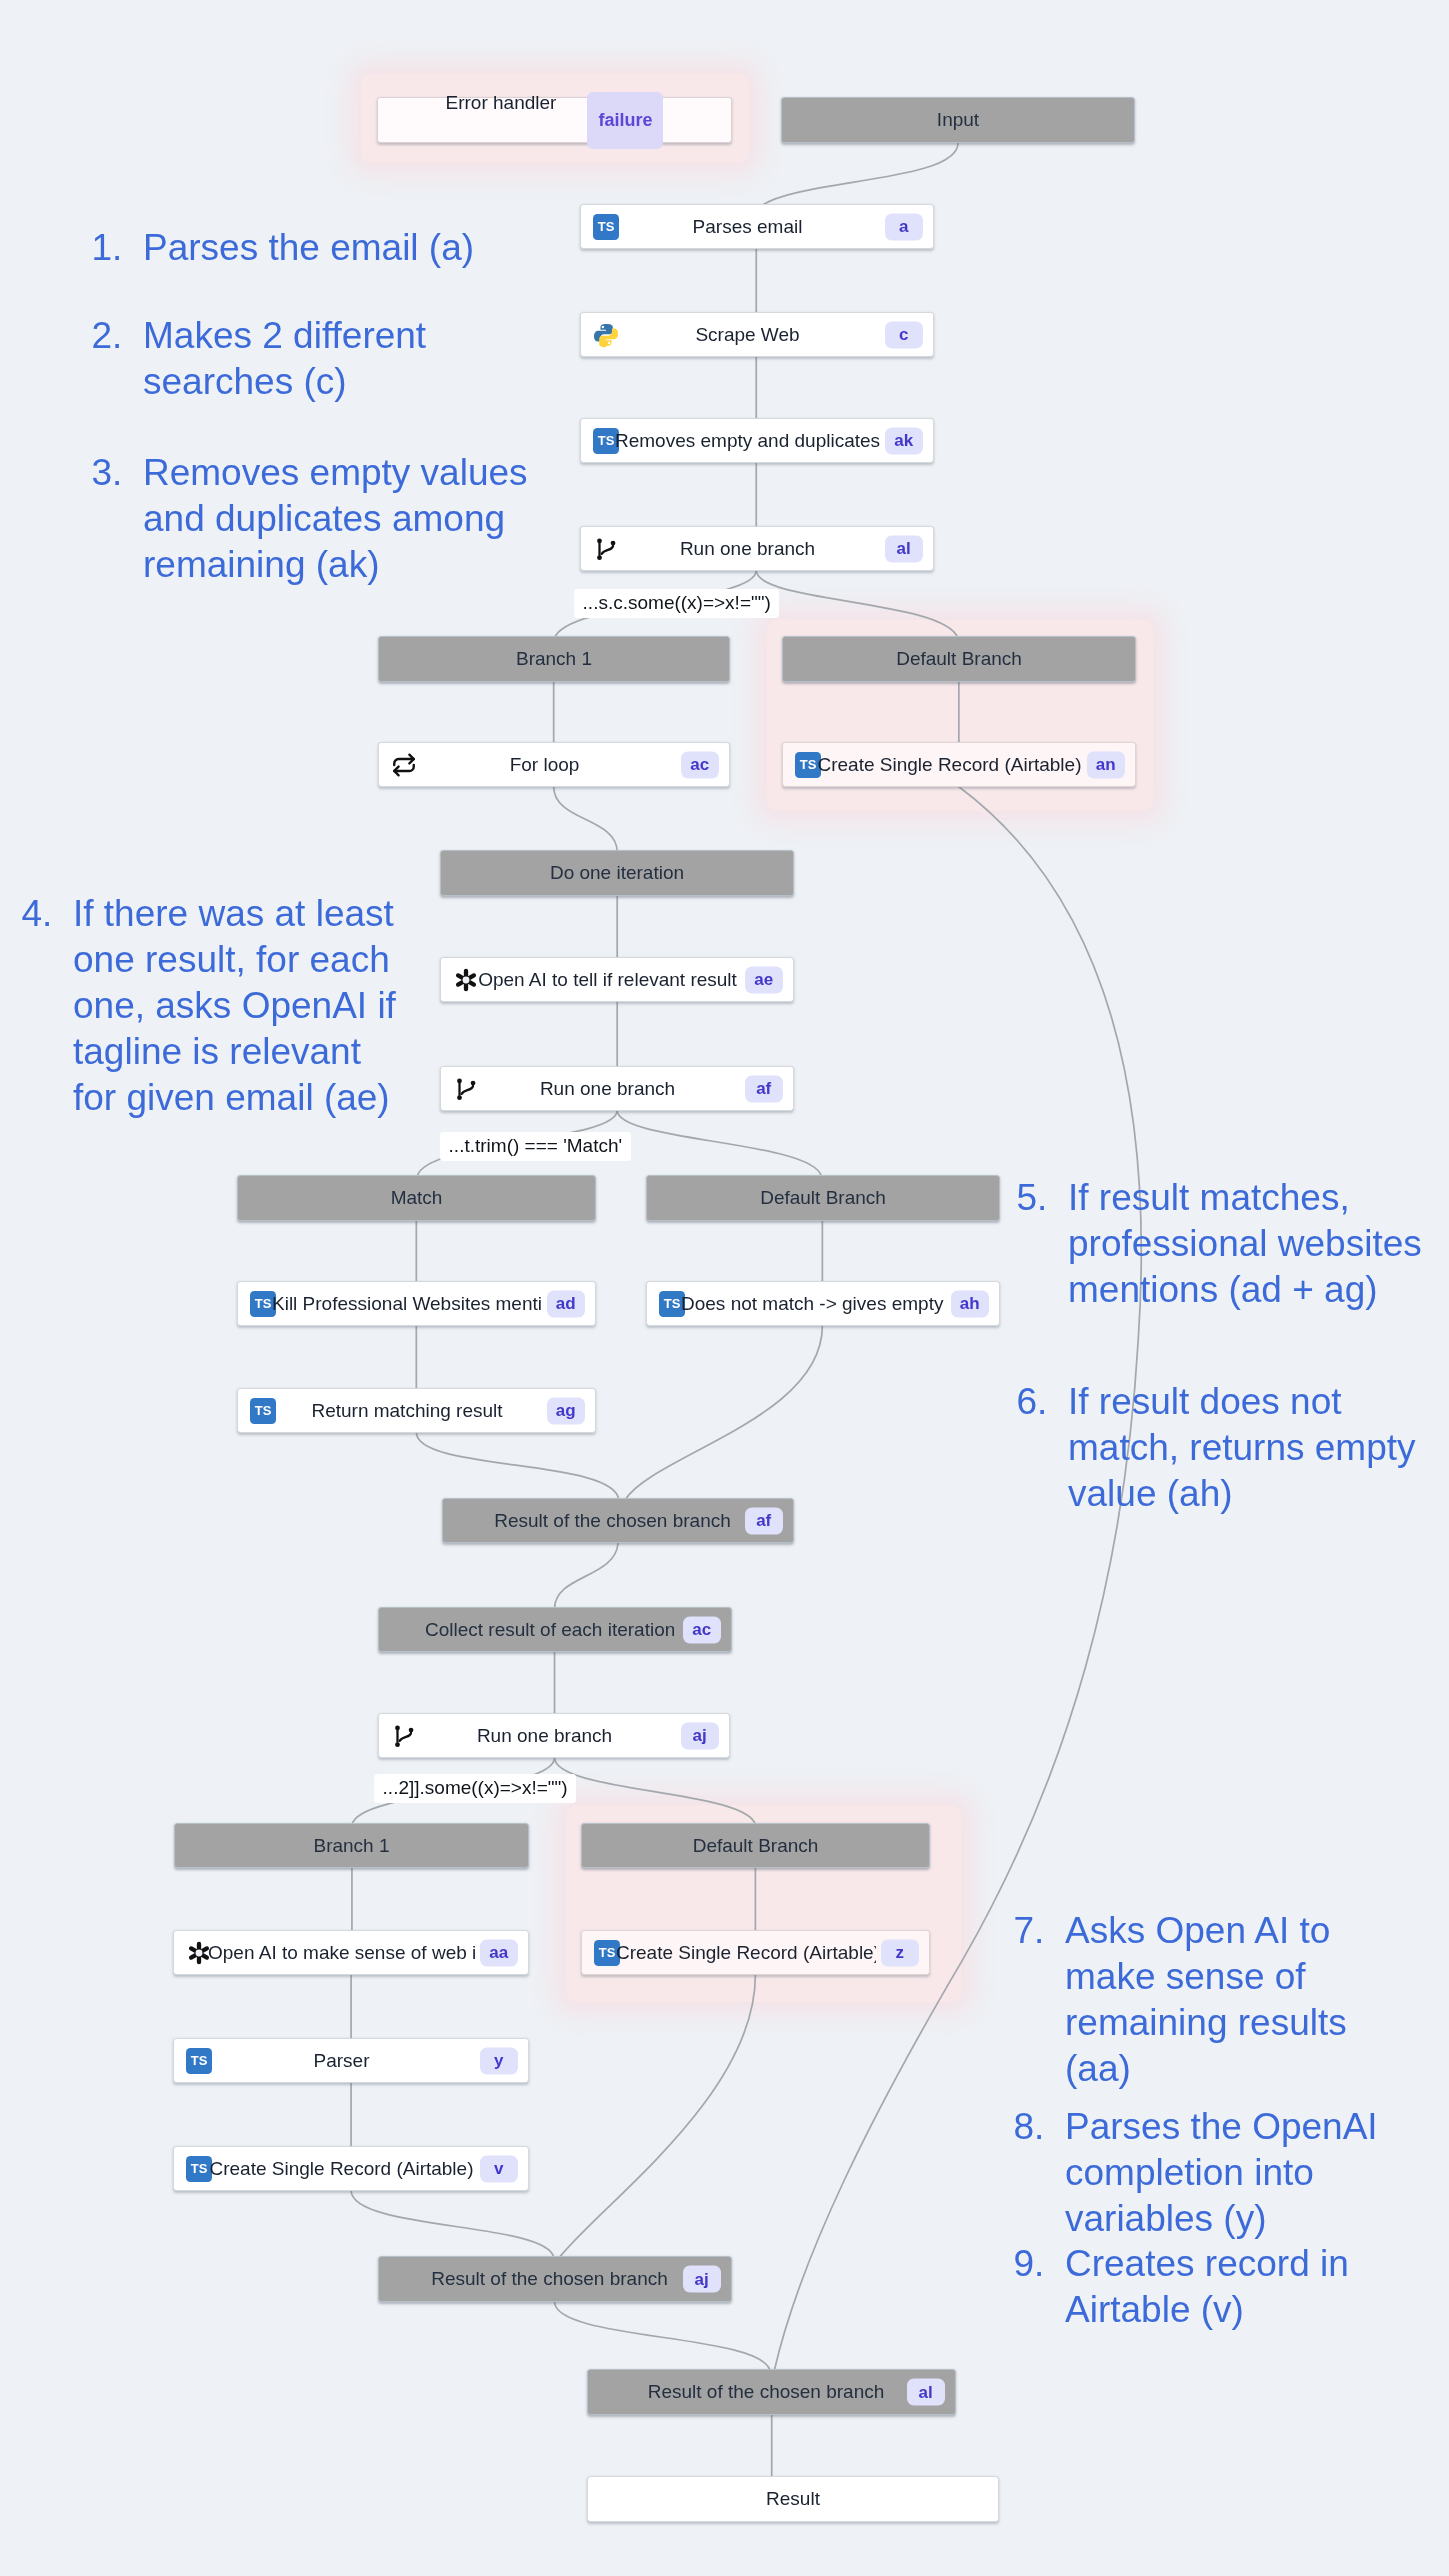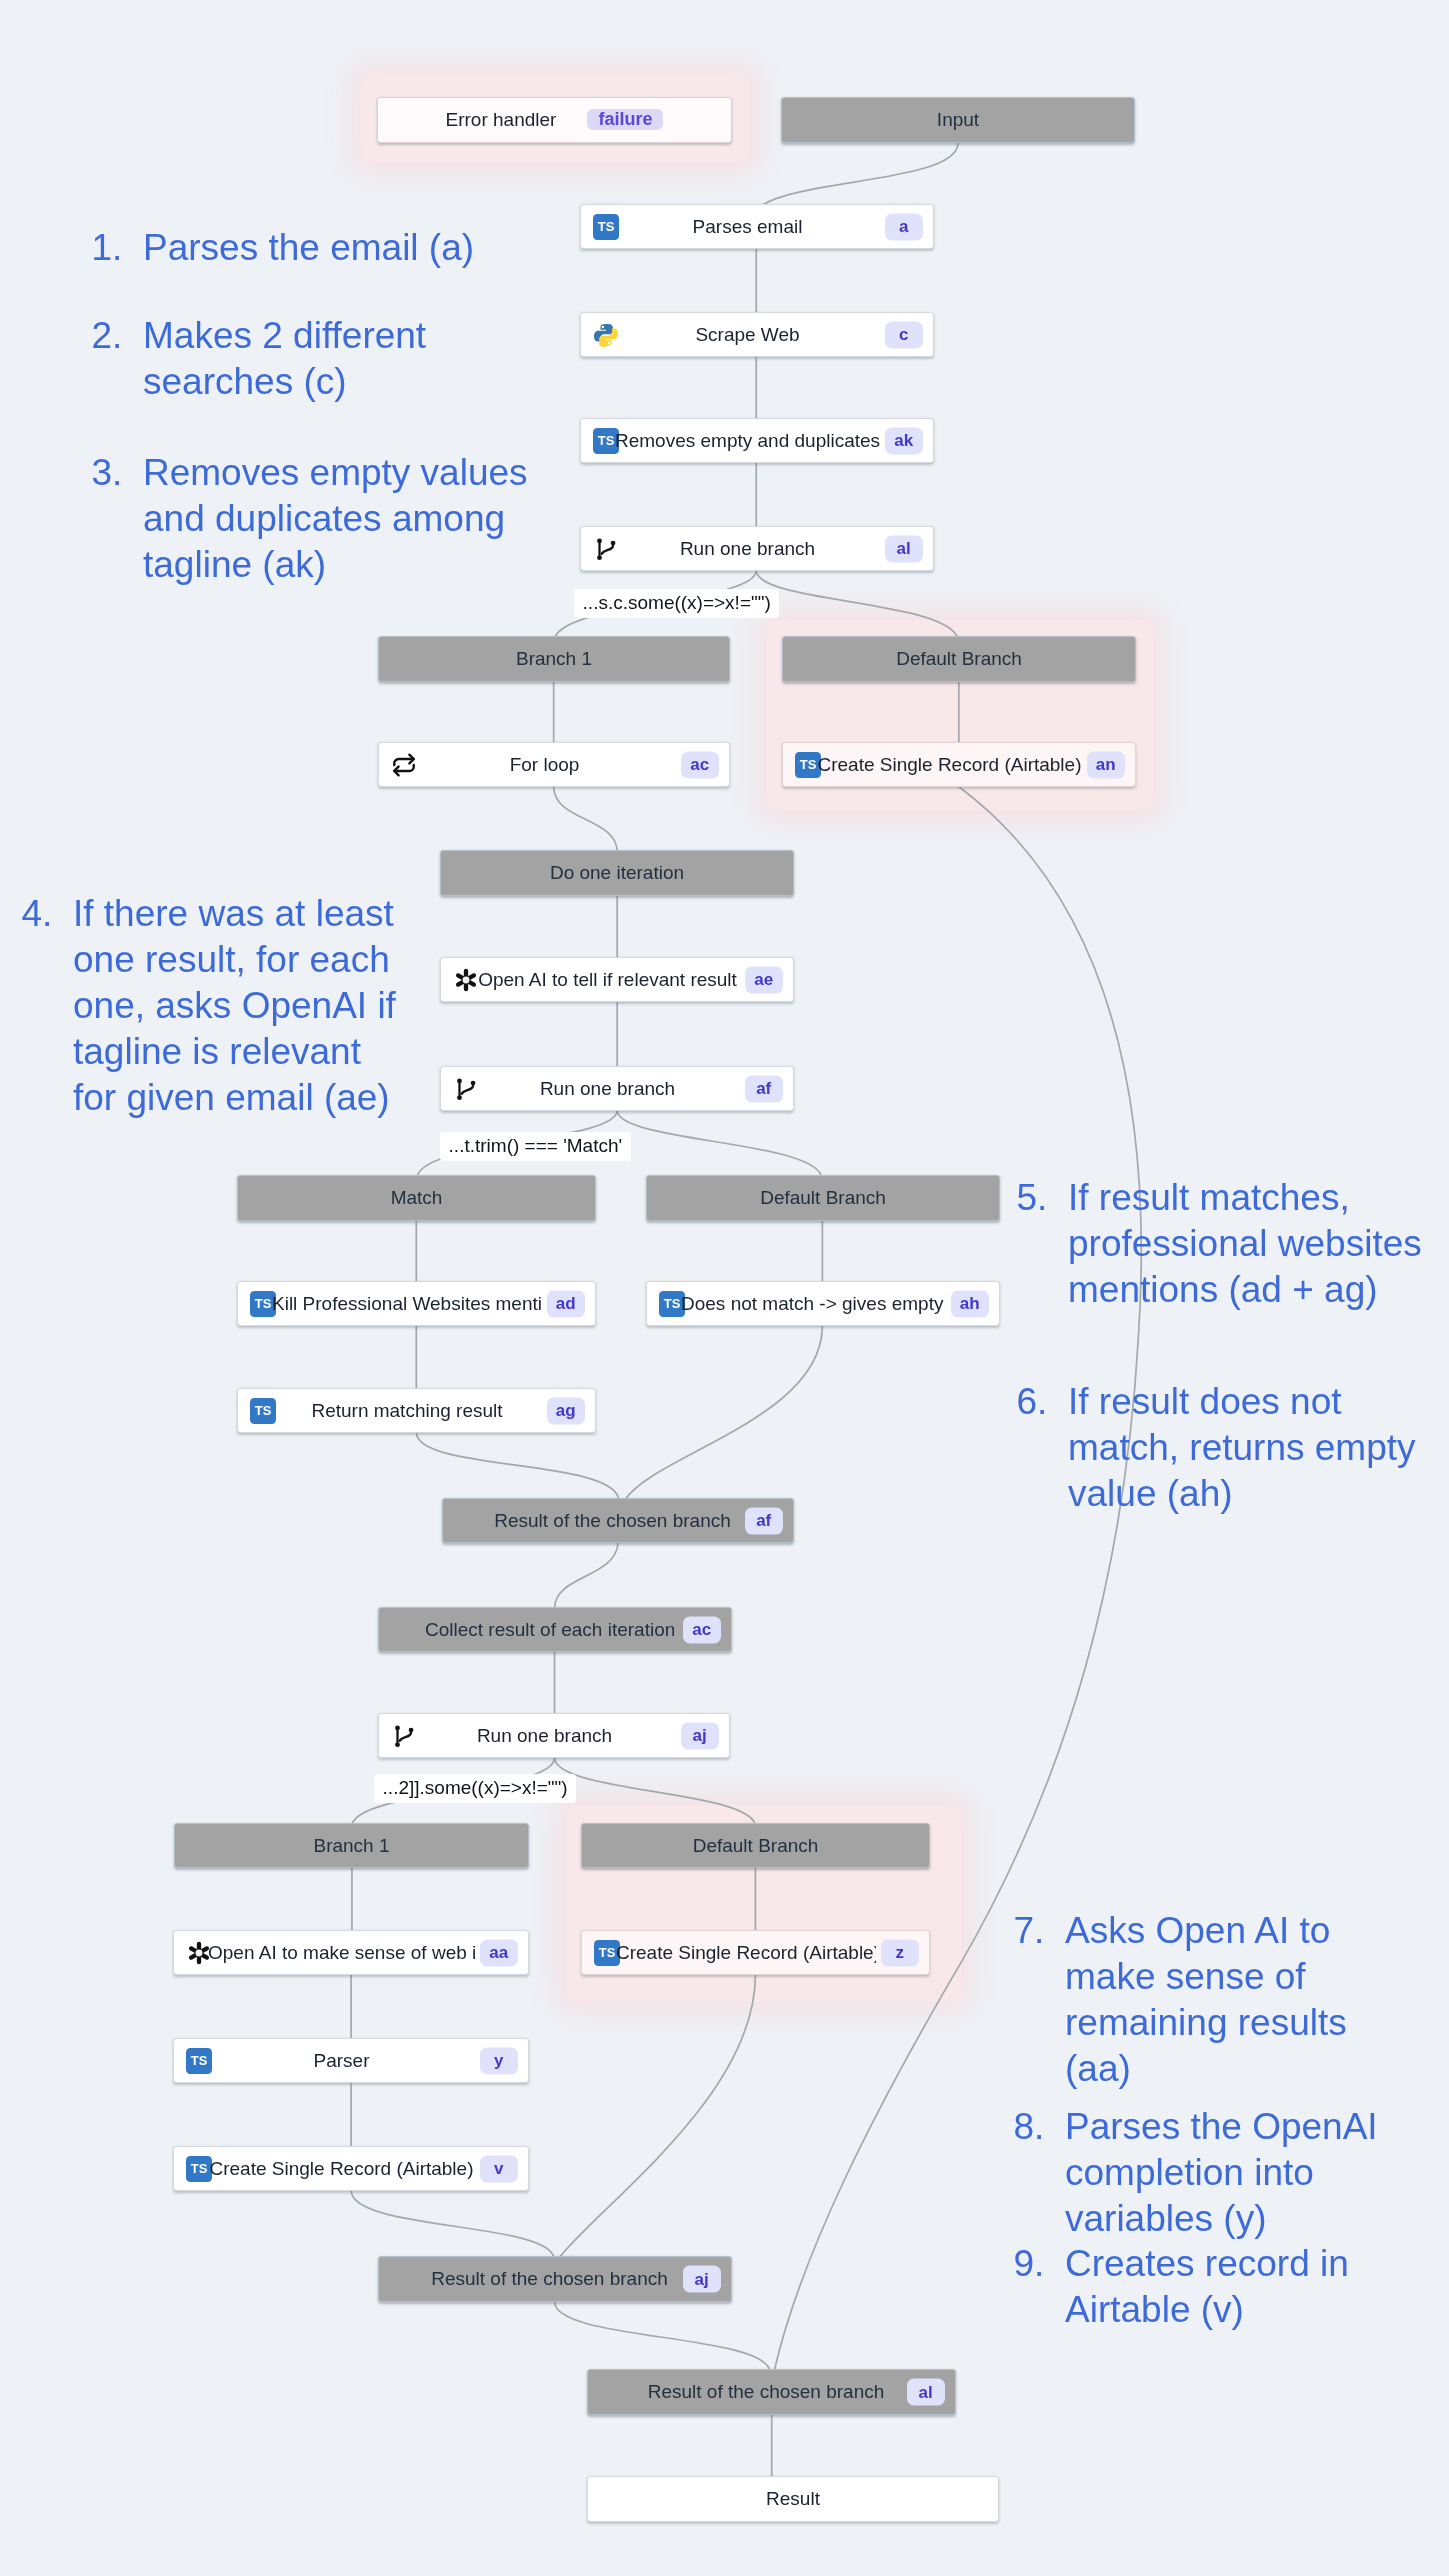--- a/index.html
+++ b/index.html
@@ -46,21 +46,21 @@
   }
   .nbadge{
     position:absolute;right:10.3px;top:50%;transform:translateY(-50%);
     min-width:38px;height:27px;padding:0 7.7px;box-sizing:border-box;
     background:#e0e2fb;color:#4338ca;font-weight:bold;font-size:17px;
     border-radius:6.9px;display:flex;align-items:center;justify-content:center;
   }
   .fbadge{
     position:static;transform:none;margin-left:31px;
     background:#dcd8f8;color:#5b47d8;font-weight:bold;font-size:18px;
-    border-radius:6px;padding:0 11px;display:inline-block;
+    border-radius:6px;padding:18px 11px;display:inline-block;
   }
   .error-group{display:flex;align-items:flex-start;justify-content:center;width:100%;}
   .cond{
     position:absolute;z-index:3;background:#ffffff;border-radius:3.4px;
     padding:3.4px 8.6px;font-size:19px;font-weight:500;color:#10151b;white-space:nowrap;
   }
   .ann{
     position:absolute;z-index:2;color:#3c6bd9;font-size:37px;line-height:46px;
     font-weight:500;white-space:nowrap;
   }
@@ -324,21 +324,21 @@
     </div>
     <div class="ann" style="left: 143px; top: 313px;">
       <span class="num">2.</span>
       <div>Makes 2 different</div>
       <div>searches (c)</div>
     </div>
     <div class="ann" style="left: 143px; top: 450px;">
       <span class="num">3.</span>
       <div>Removes empty values</div>
       <div>and duplicates among</div>
-      <div>tagline (ak)</div>
+      <div>remaining (ak)</div>
     </div>
     <div class="ann" style="left: 73px; top: 891px;">
       <span class="num">4.</span>
       <div>If there was at least</div>
       <div>one result, for each</div>
       <div>one, asks OpenAI if</div>
       <div>tagline is relevant</div>
       <div>for given email (ae)</div>
     </div>
     <div class="ann" style="left: 1068px; top: 1175px;">

